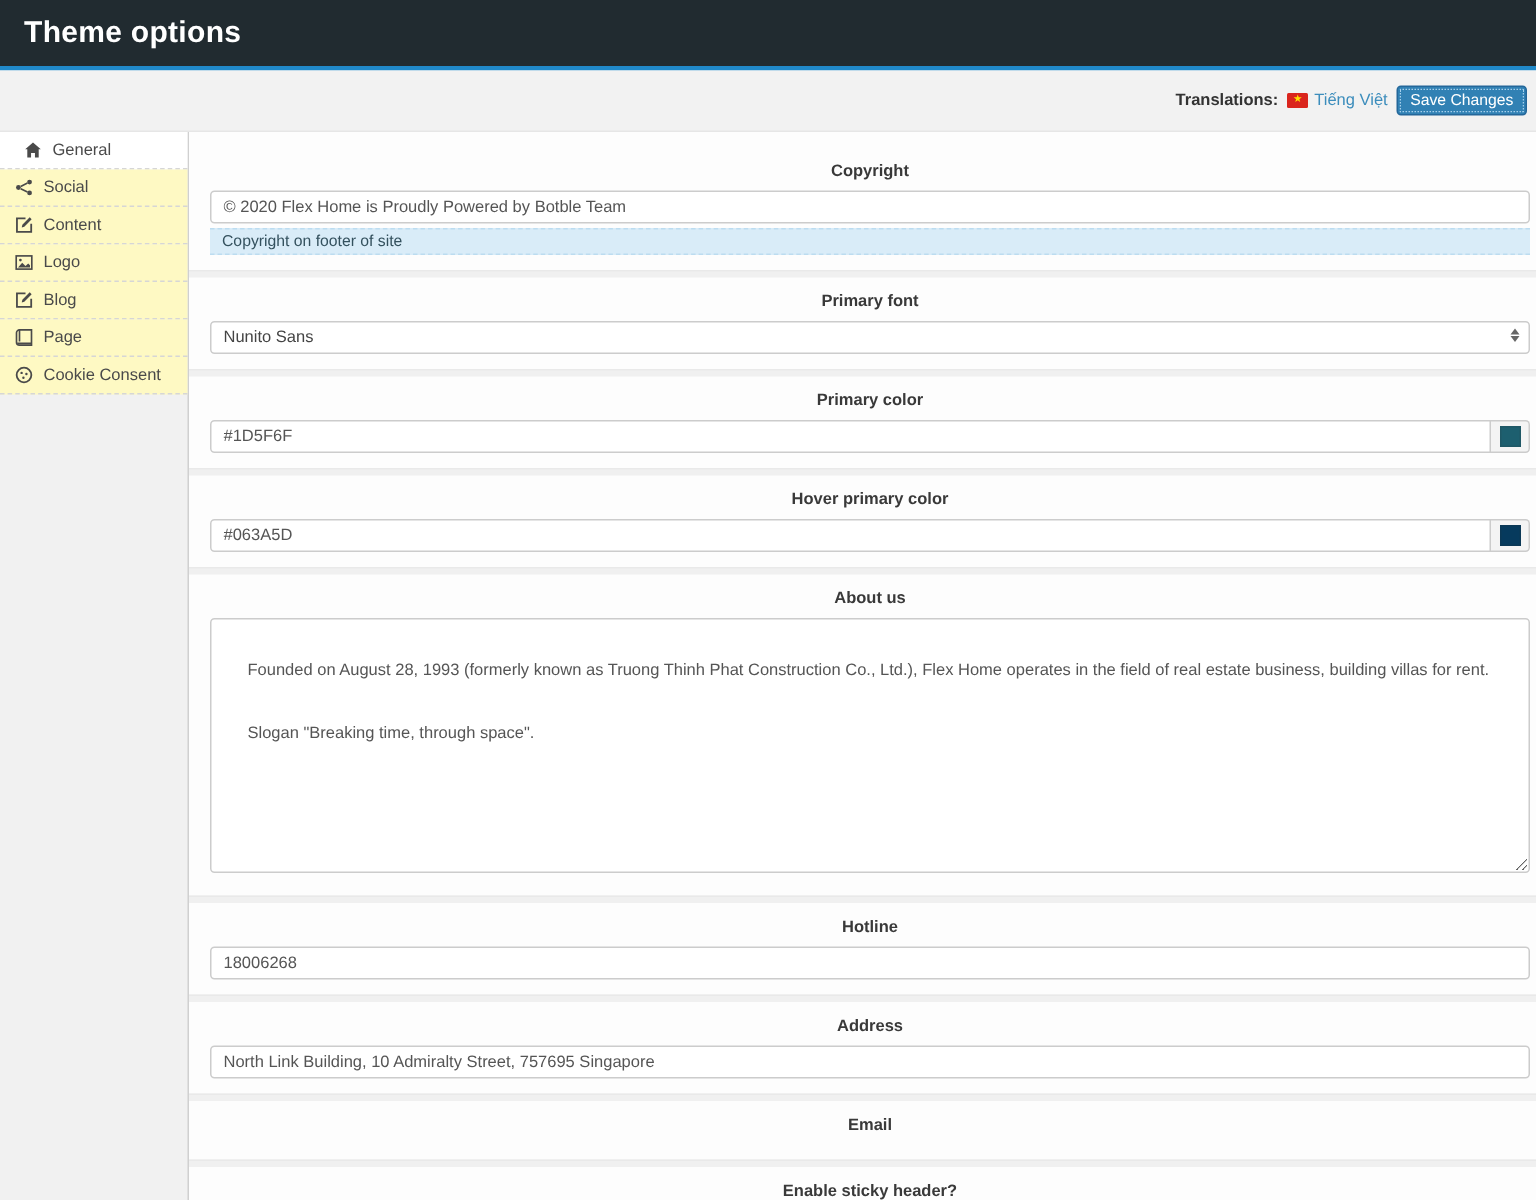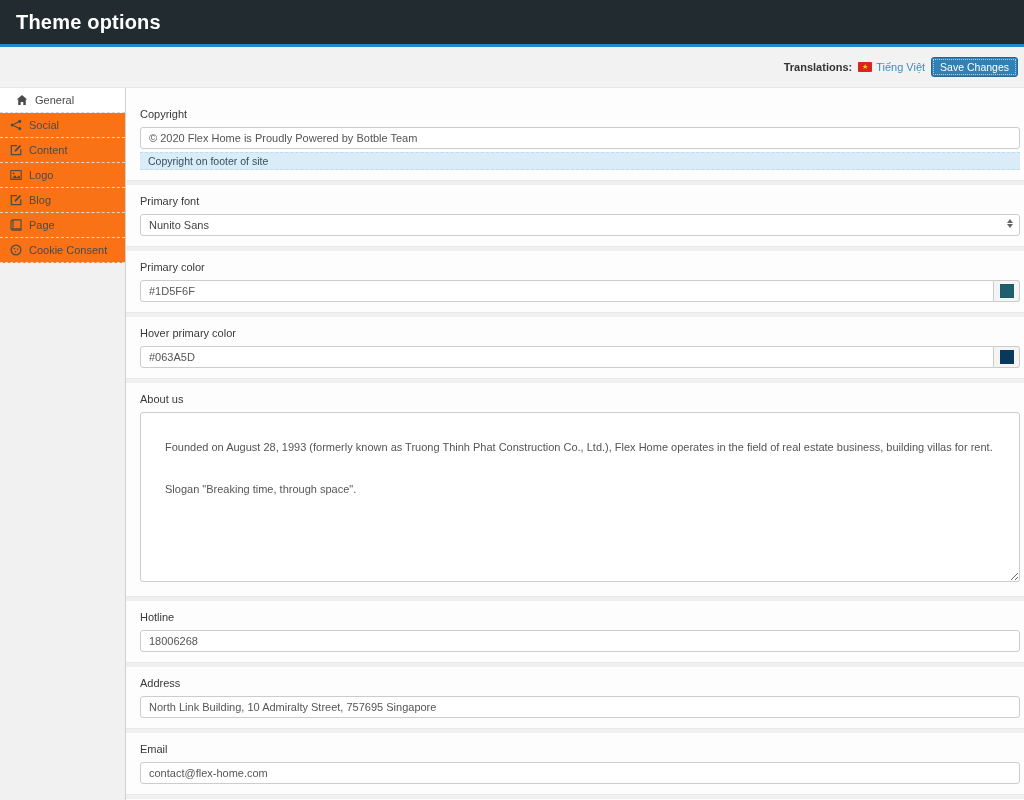--- a/index.html
+++ b/index.html
@@ -28,31 +28,31 @@
     border:1px solid #24679a; border-radius:3px; outline:1px dotted #a6d0ec;
     outline-offset:-3px; cursor:pointer;
     font-family:"Liberation Sans","DejaVu Sans",sans-serif; }
 
   
   .layout { display:flex; height:728px; }
   .sidebar { width:126px; flex:0 0 126px; background:#f1f1f1;
     border-right:1px solid #d0d0d0; }
   .sidebar ul { list-style:none; }
   .sidebar li { height:25px; display:flex; align-items:center; gap:7px;
-    padding:0 8px 0 10px; font-size:11px; color:#4a4a4a; background:#f97316;
+    padding:0 8px 0 10px; font-size:11px; color:#4a4a4a; background:#fef9c3;
     border-bottom:1px dashed #d6d6d6; cursor:pointer; }
   .sidebar li.active { background:#fff;padding-left:16px; }
   .sidebar li .ico { width:12px; height:12px; flex:0 0 12px; display:inline-flex; }
 
   
   .main { flex:1; background:#fdfdfd; padding:14px 4px 0 14px; overflow:hidden; }
   .form-group { padding:10px 0; }
   .form-group.first { padding-top:6px; }
-  .field-label { display:block; font-size:11px; font-weight:normal; color:#393939;
-    margin-bottom:7px; }
+  .field-label { display:block; font-size:11px; font-weight:bold; color:#393939;
+    margin-bottom:7px;text-align:center; }
   .txt-input { width:100%; height:22px; border:1px solid #ccc; border-radius:3px;
     padding:0 8px; font-size:11px; color:#555; background:#fff;
     font-family:"Liberation Sans","DejaVu Sans",sans-serif; }
   .help-strip { margin-top:3px; height:18px; line-height:16px; font-size:10.5px;
     color:#34515e; background:#d9ecf8; border-top:1px dashed #bcdcf0;
     border-bottom:1px dashed #bcdcf0; padding:0 8px; }
   .divider { height:5px; background:#f0f0f0; margin:0 -4px 0 -14px;
     border-top:1px solid #e9e9e9; }
 
   .select-box { position:relative; width:100%; height:22px; border:1px solid #ccc;
@@ -228,21 +228,20 @@
     <div class="divider dots"></div>
 
     <div class="form-group">
       <label class="field-label">Address</label>
       <input class="txt-input" type="text" value="North Link Building, 10 Admiralty Street, 757695 Singapore" style="">
     </div>
     <div class="divider dots"></div>
 
     <div class="form-group">
       <label class="field-label">Email</label>
-      <input class="txt-input" type="text" value="contact@flex-home.com" style="">
     </div>
     <div class="divider dots"></div>
 
     <div class="form-group">
       <label class="field-label">Enable sticky header?</label>
     </div>
 
   </main>
 </div>
 

